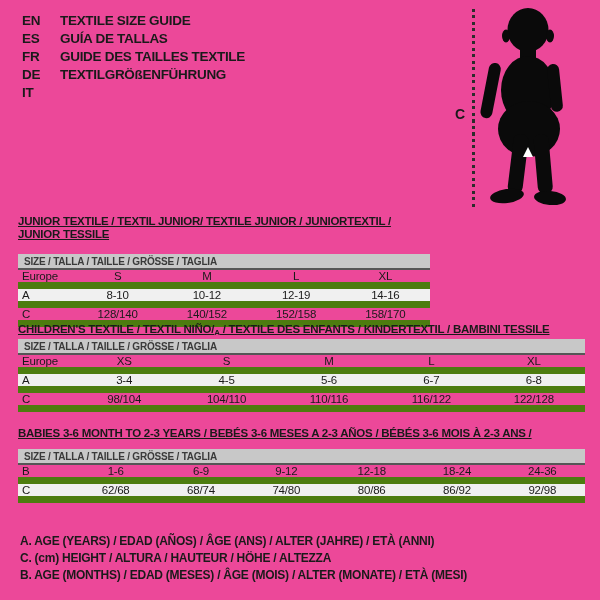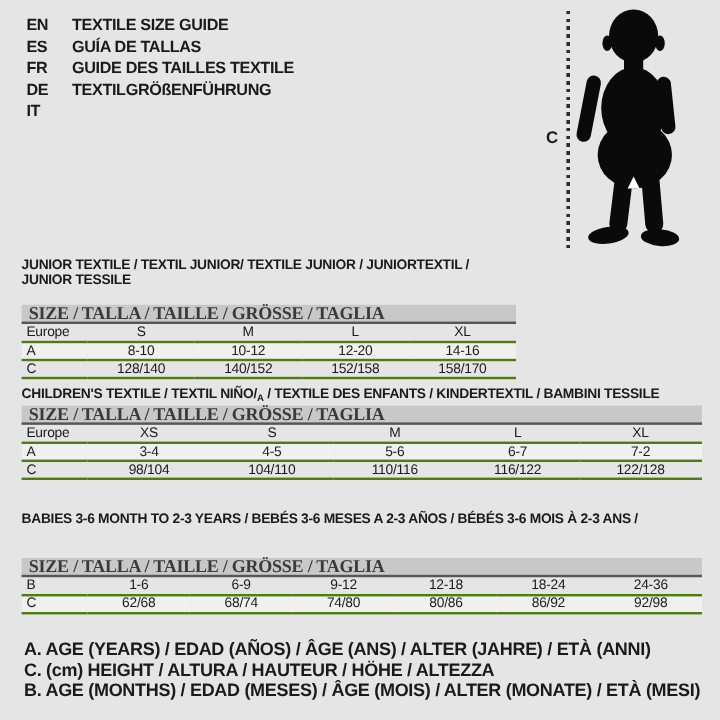--- a/index.html
+++ b/index.html
@@ -3,69 +3,68 @@
 <meta charset="utf-8">
 <style>
   * { box-sizing: border-box; }
   html, body { margin: 0; padding: 0; }
   body {
     width: 600px; height: 600px;
     background: #ffffff;
     font-family: "Liberation Sans", sans-serif;
     color: var(--text, #1a1a1a);
   }
-  .page { position: relative; width: 600px; height: 600px; overflow: hidden; background: #e5e5e5; }
+  .page { position: relative; width: 600px; height: 600px; overflow: hidden; background: #ec4899; }
 
   
   .lang-list { position: absolute; top: 11px; left: 22px; margin: 0; padding: 0; list-style: none; }
   .lang-list li { display: flex; height: 18px; align-items: center; font-weight: bold; font-size: 13.5px; letter-spacing: -0.3px; }
   .lang-code { width: 38px; flex: 0 0 38px; }
 
   
   .measure-line {
     position: absolute; left: 472px; top: 9px; width: 2.5px; height: 198px;
     background: repeating-linear-gradient(to bottom, #2c2c2c 0 3px, transparent 3px 6.5px);
   }
   .measure-label { position: absolute; left: 455px; top: 106px; font-weight: bold; font-size: 14px; }
   .silhouette { position: absolute; left: 479px; top: 6px; width: 114px; height: 202px; }
 
   
   .tbl { position: absolute; left: 18px; }
   .s1 { top: 215px; width: 412px; }
   .s2 { top: 323px; width: 567px; }
   .s3 { top: 427px; width: 567px; }
-  .tbl-title { margin: 0; font-size: 11.5px; font-weight: bold; letter-spacing: -0.25px; line-height: 13px; }
+  .tbl-title { margin: 0; font-size: 11.5px; font-weight: bold; letter-spacing: -0.25px; line-height: 13px; text-decoration: underline; }
   .s1 .tbl-title { margin-bottom: 13px; }
   .s2 .tbl-title { }
-  .s3 .tbl-title { line-height: 13.5px; margin-bottom: 24px; }
+  .s3 .tbl-title { line-height: 13.5px; margin-bottom: 8px; }
   .tbl-title .line { display: block; }
   .subscript { font-size: 8px; vertical-align: -2px; }
 
   .size-bar {
     height: 16px; line-height: 16px;
     background: var(--size-header-bg, #c8c8c8);
     color: var(--size-header-text, #3a3a3a);
-    font-weight: bold; font-size: 15px; letter-spacing: -0.2px;
+    font-weight: bold; font-size: 10px; letter-spacing: -0.2px;
     padding-left: 6px;
     border-bottom: 2px solid #565656;
-    font-family: Liberation Serif, serif;
   }
   .size-table { width: 100%; border-collapse: collapse; table-layout: fixed; }
   .size-table td {
     height: 15px; padding: 0;
     font-size: 11.5px; letter-spacing: -0.2px;
     text-align: center; vertical-align: middle;
-    border-bottom: 2px solid #4d7c0f;
+    border-bottom: 7px solid #4d7c0f;
   }
   .size-table td.lbl { width: 55px; text-align: left; padding-left: 4px; }
   .size-table tr.shaded { background: var(--shaded-row-bg, #f0f0f0); }
 
   
   .footnotes { position: absolute; left: 20px; top: 533px; margin: 0; padding: 0; list-style: none; }
-  .footnotes li { font-weight: bold; font-size: 15px; letter-spacing: -0.25px; line-height: 17px; }
+  .footnotes li { font-weight: bold; font-size: 12px; letter-spacing: -0.25px; line-height: 17px; }
 </style>
 </head>
 <body>
 
 <div class="page">
 
   <ul class="lang-list">
     <li>
       <span class="lang-code">EN</span>
       <span>TEXTILE SIZE GUIDE</span>
@@ -116,21 +115,21 @@
           <td class="lbl">Europe</td>
           <td>S</td>
           <td>M</td>
           <td>L</td>
           <td>XL</td>
         </tr>
         <tr class="shaded">
           <td class="lbl">A</td>
           <td>8-10</td>
           <td>10-12</td>
-          <td>12-20</td>
+          <td>12-19</td>
           <td>14-16</td>
         </tr>
         <tr>
           <td class="lbl">C</td>
           <td>128/140</td>
           <td>140/152</td>
           <td>152/158</td>
           <td>158/170</td>
         </tr>
       </tbody>
@@ -149,21 +148,21 @@
           <td>M</td>
           <td>L</td>
           <td>XL</td>
         </tr>
         <tr class="shaded">
           <td class="lbl">A</td>
           <td>3-4</td>
           <td>4-5</td>
           <td>5-6</td>
           <td>6-7</td>
-          <td>7-2</td>
+          <td>6-8</td>
         </tr>
         <tr>
           <td class="lbl">C</td>
           <td>98/104</td>
           <td>104/110</td>
           <td>110/116</td>
           <td>116/122</td>
           <td>122/128</td>
         </tr>
       </tbody>

